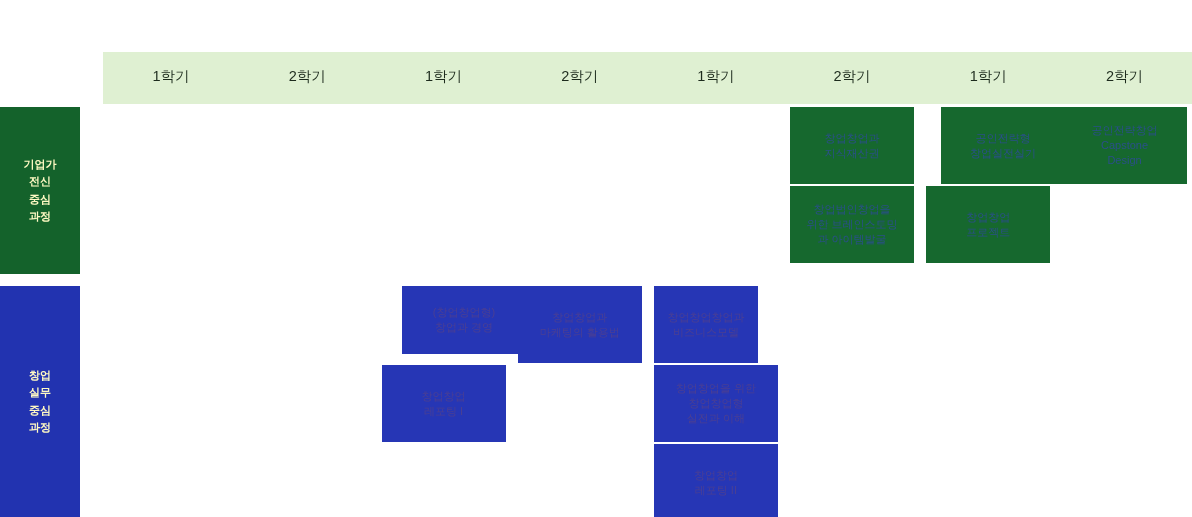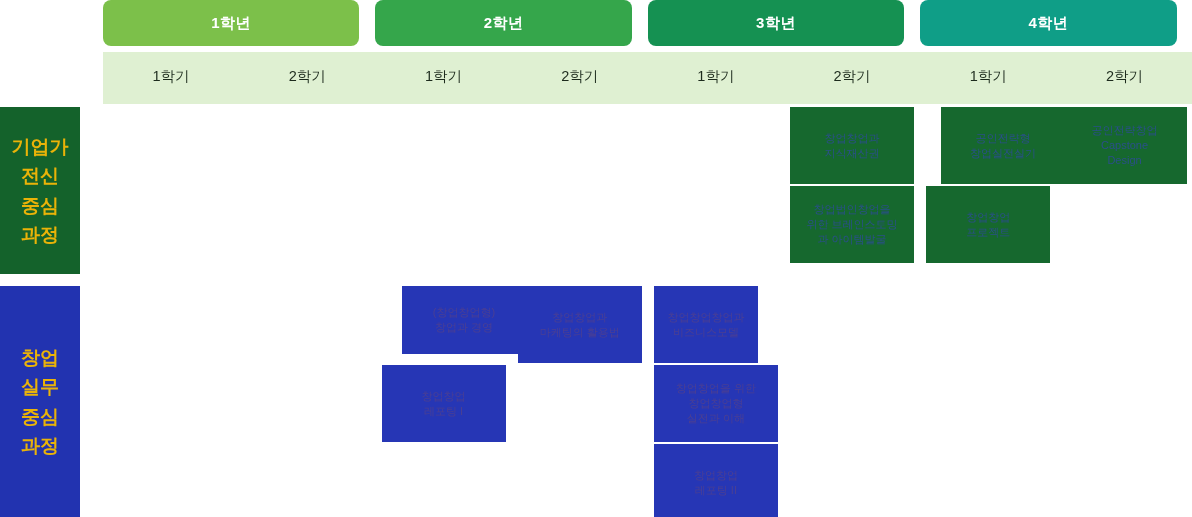--- a/index.html
+++ b/index.html
@@ -55,22 +55,22 @@
     justify-content: center;
     font-size: 14.5px;
     color: #1d2b1d;
   }
 
   
   .track-label {
     position: absolute;
     left: 0;
     width: 80px;
-    color: #eab308;
-    font-size: 19px;
+    color: #fef9c3;
+    font-size: 11px;
     font-weight: bold;
     line-height: 1.55;
     text-align: center;
     display: flex;
     align-items: center;
     justify-content: center;
     white-space: pre-line;
   }
   .track-green { background: #14622b; }
   .track-blue  { background: #2233b0; }
@@ -95,26 +95,20 @@
   .course-blue {
     background: #2636b5;
     color: #4b3f93;
   }
 </style>
 </head>
 <body>
 
 <div id="root">
 
-  <div class="year-row">
-      <div class="year-cell" style="left: 103px; width: 256.4px; background: rgb(124, 192, 74);">1학년</div>
-      <div class="year-cell" style="left: 375.4px; width: 256.4px; background: rgb(53, 166, 75);">2학년</div>
-      <div class="year-cell" style="left: 647.8px; width: 256.4px; background: rgb(21, 145, 82);">3학년</div>
-      <div class="year-cell" style="left: 920.2px; width: 256.4px; background: rgb(15, 158, 135);">4학년</div>
-    </div>
   <div class="sem-row">
       <div class="sem-cell" style="left: 0px; width: 136.2px;">1학기</div>
       <div class="sem-cell" style="left: 136.2px; width: 136.2px;">2학기</div>
       <div class="sem-cell" style="left: 272.4px; width: 136.2px;">1학기</div>
       <div class="sem-cell" style="left: 408.6px; width: 136.2px;">2학기</div>
       <div class="sem-cell" style="left: 544.8px; width: 136.2px;">1학기</div>
       <div class="sem-cell" style="left: 681px; width: 136.2px;">2학기</div>
       <div class="sem-cell" style="left: 817.2px; width: 136.2px;">1학기</div>
       <div class="sem-cell" style="left: 953.4px; width: 136.2px;">2학기</div>
     </div>

